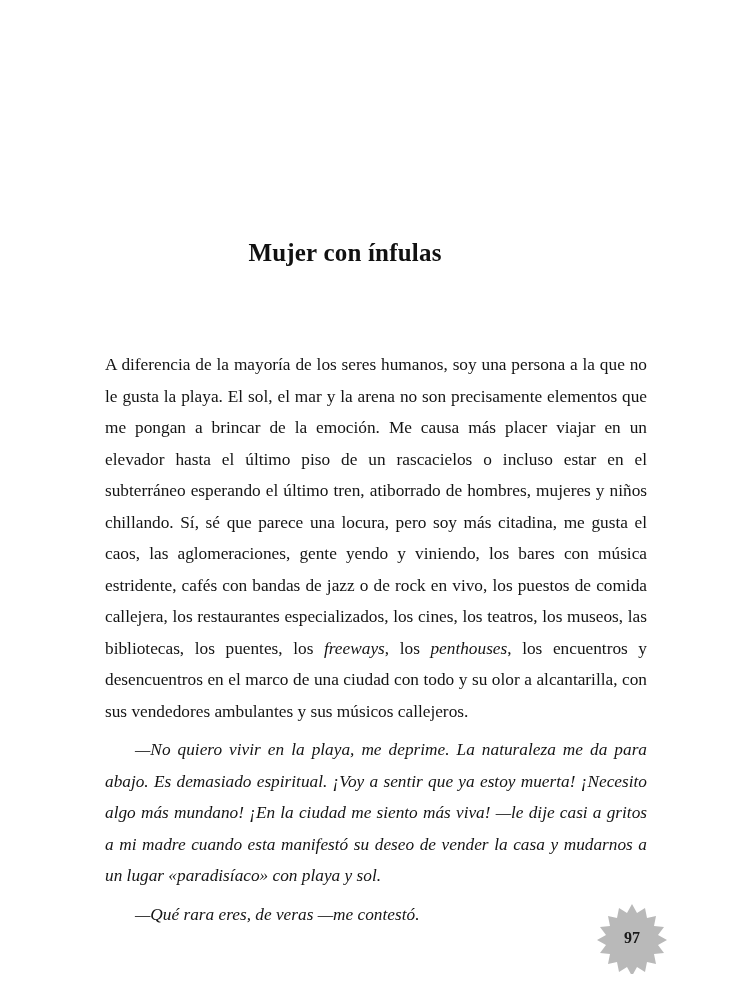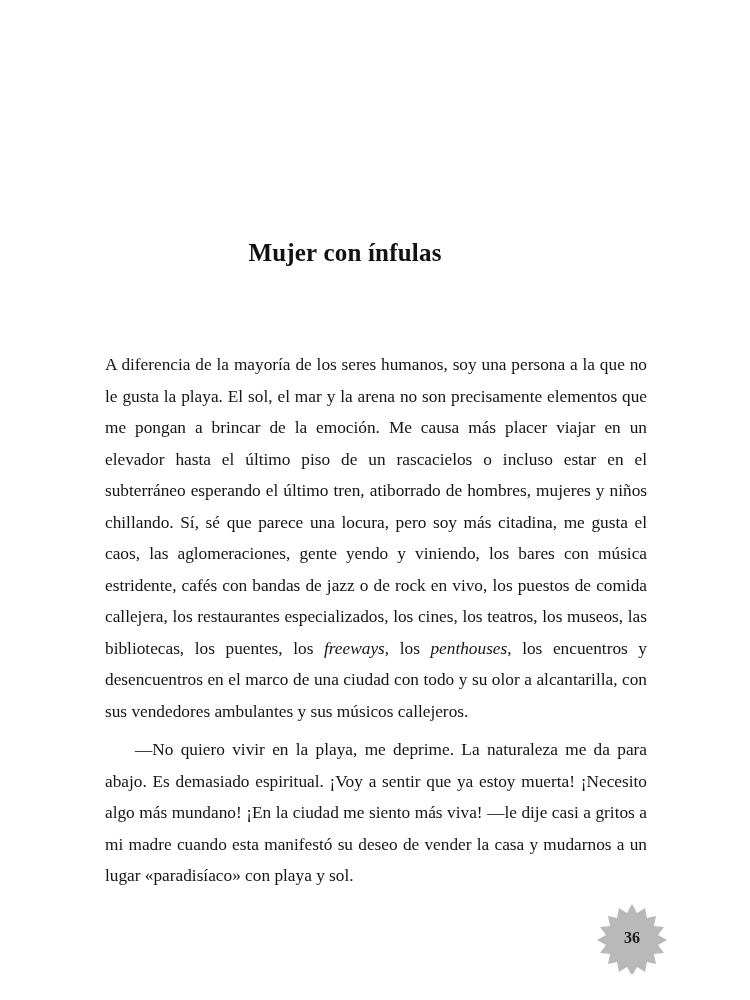--- a/index.html
+++ b/index.html
@@ -51,20 +51,21 @@
     line-height: 31.5px;
     text-align: justify;
     text-justify: inter-word;
     color: #141414;
   }
   .body-text p {
     margin: 7px;
   }
   .body-text p.indent {
     text-indent: 30px;
+    font-style: italic;
   }
   .body-text em {
     font-style: italic;
   }
   .folio {
     position: absolute;
     left: 596px;
     top: 902px;
     width: 72px;
     height: 72px;
@@ -91,22 +92,23 @@
 <body>
 
 <div class="page">
 
   <h1 class="chapter-title">Mujer con ínfulas</h1>
 
 
   <div class="body-text" id="body-text">
       <p><span>A diferencia de la mayoría de los seres humanos, soy una persona a la que no le gusta la playa. El sol, el mar y la arena no son precisamente elementos que me pongan a brincar de la emoción. Me causa más placer viajar en un elevador hasta el último piso de un rascacielos o incluso estar en el subterráneo esperando el último tren, atiborrado de hombres, mujeres y niños chillando. Sí, sé que parece una locura, pero soy más citadina, me gusta el caos, las aglomeraciones, gente yendo y viniendo, los bares con música estridente, cafés con bandas de jazz o de rock en vivo, los puestos de comida callejera, los restaurantes especializados, los cines, los teatros, los museos, las bibliotecas, los puentes, los </span><em>freeways</em><span>, los </span><em>penthouses</em><span>, los encuentros y desencuentros en el marco de una ciudad con todo y su olor a alcantarilla, con sus vendedores ambulantes y sus músicos callejeros.</span></p>
       <p class="indent"><span>—No quiero vivir en la playa, me deprime. La naturaleza me da para abajo. Es demasiado espiritual. ¡Voy a sentir que ya estoy muerta! ¡Necesito algo más mundano! ¡En la ciudad me siento más viva! —le dije casi a gritos a mi madre cuando esta manifestó su deseo de vender la casa y mudarnos a un lugar «paradisíaco» con playa y sol.</span></p>
+      <p class="indent"><span>—Qué rara eres, de veras —me contestó.</span></p>
     </div>
 
   <div class="folio">
     <svg width="72" height="72" viewBox="0 0 72 72" aria-hidden="true">
       <polygon points="36,2 41,11 49,6 51,16 60,14 58,24 68,25 62,33 71,38 62,43 68,51 58,52 60,62 51,60 49,70 41,65 36,74 31,65 23,70 21,60 12,62 14,52 4,51 10,43 1,38 10,33 4,25 14,24 12,14 21,16 23,6 31,11" fill="#b9b9b9"></polygon>
     </svg>
-    <div class="folio-number">36</div>
+    <div class="folio-number">97</div>
   </div>
 
 </div>
 
 </body></html>

